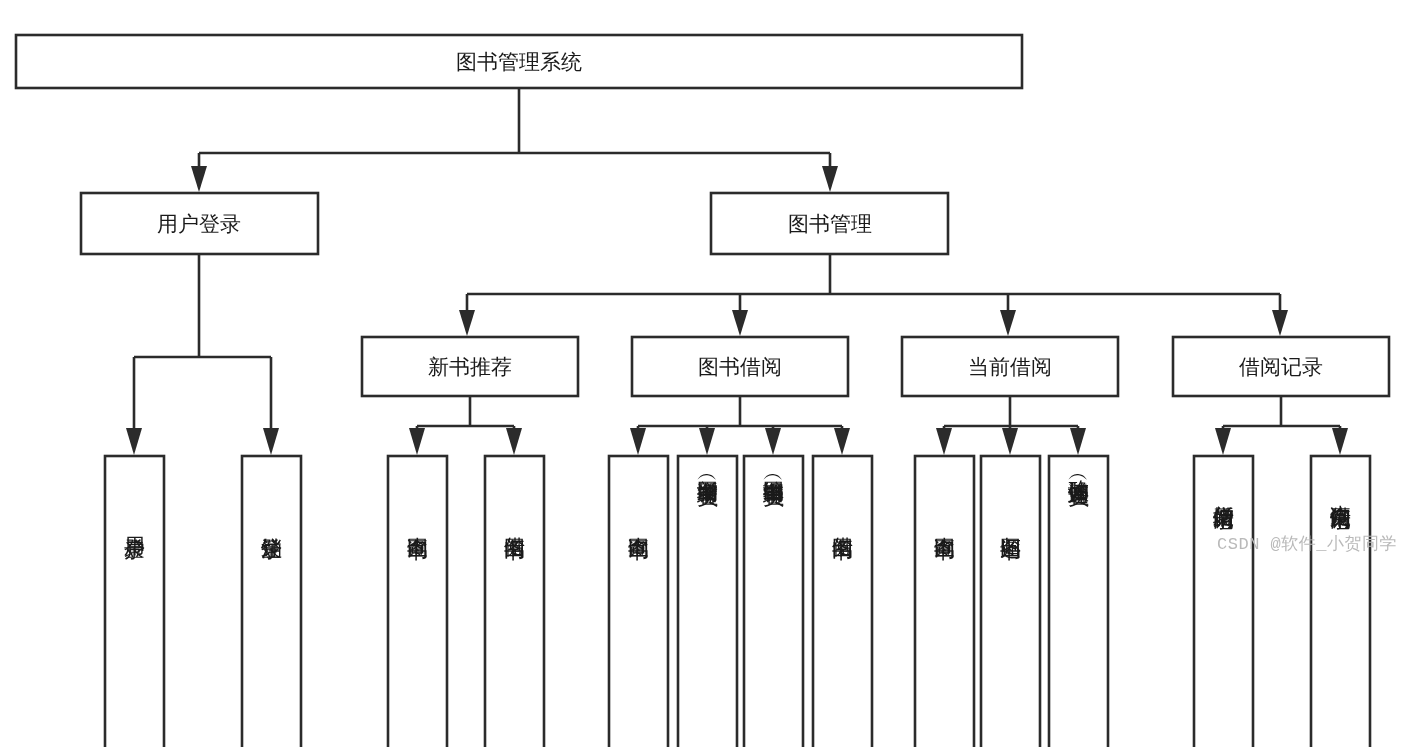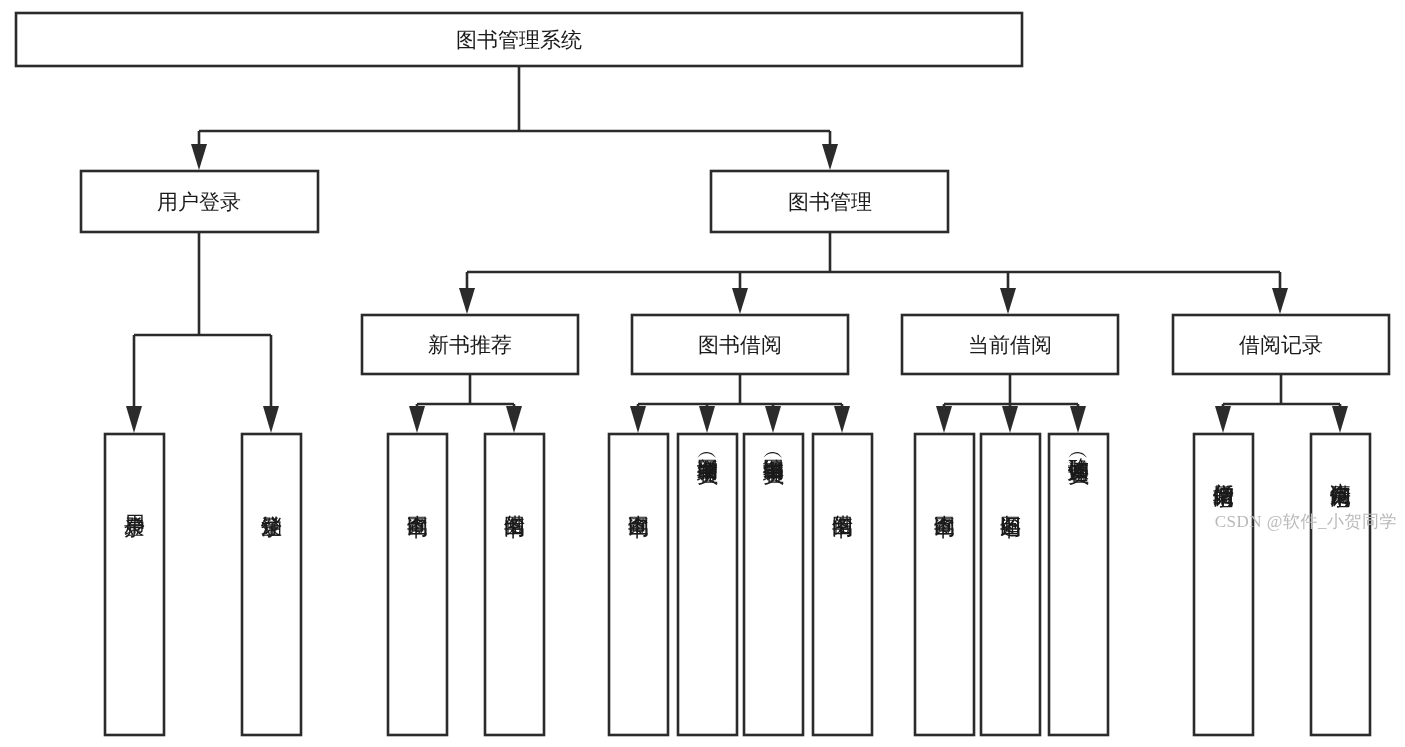--- a/index.html
+++ b/index.html
@@ -11,20 +11,21 @@
     width: 1405px;
     height: 747px;
     font-family: "Liberation Sans", sans-serif;
     overflow: hidden;
   }
   #diagram-root {
     position: relative;
     width: 1405px;
     height: 541px;
     background: #ffffff;
+    margin-top: 22px;
   }
   svg.flow {
     position: absolute;
     left: 0;
     top: 0;
     width: 1405px;
     height: 747px;
   }
   .node-rect {
     fill: #ffffff;
@@ -64,21 +65,21 @@
   .leaf-text-wrap {
     position: absolute;
     display: flex;
     align-items: flex-start;
     justify-content: center;
   }
   .watermark {
     position: absolute;
     right: 8px;
     bottom: 8px;
-    font-family: Liberation Serif, serif;
+    font-family: Liberation Mono, monospace;
     font-size: 17px;
     color: #b9b9b9;
     letter-spacing: 0.5px;
     white-space: nowrap;
   }
 </style>
 </head>
 <body>
 
 <div id="diagram-root">

